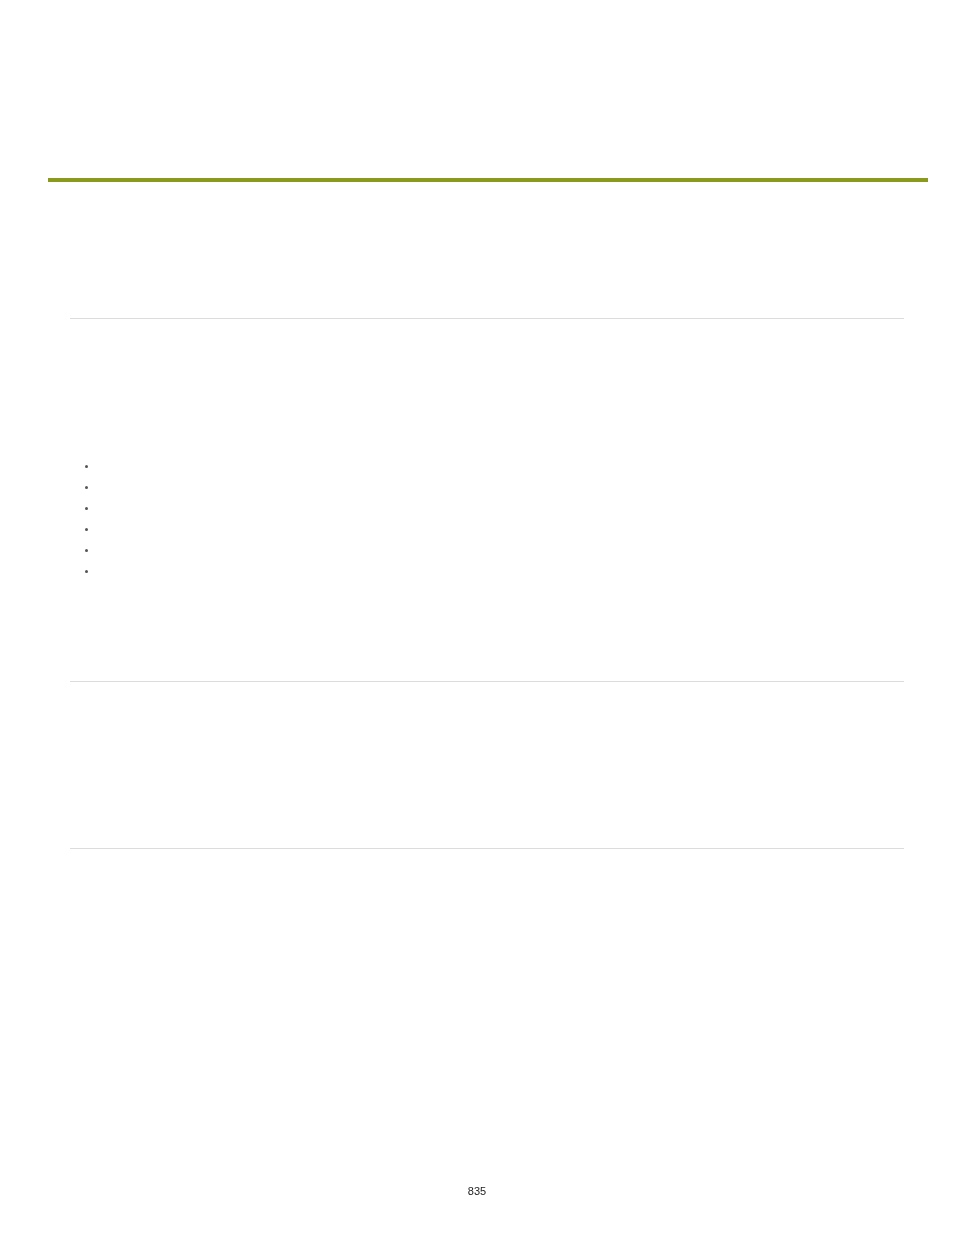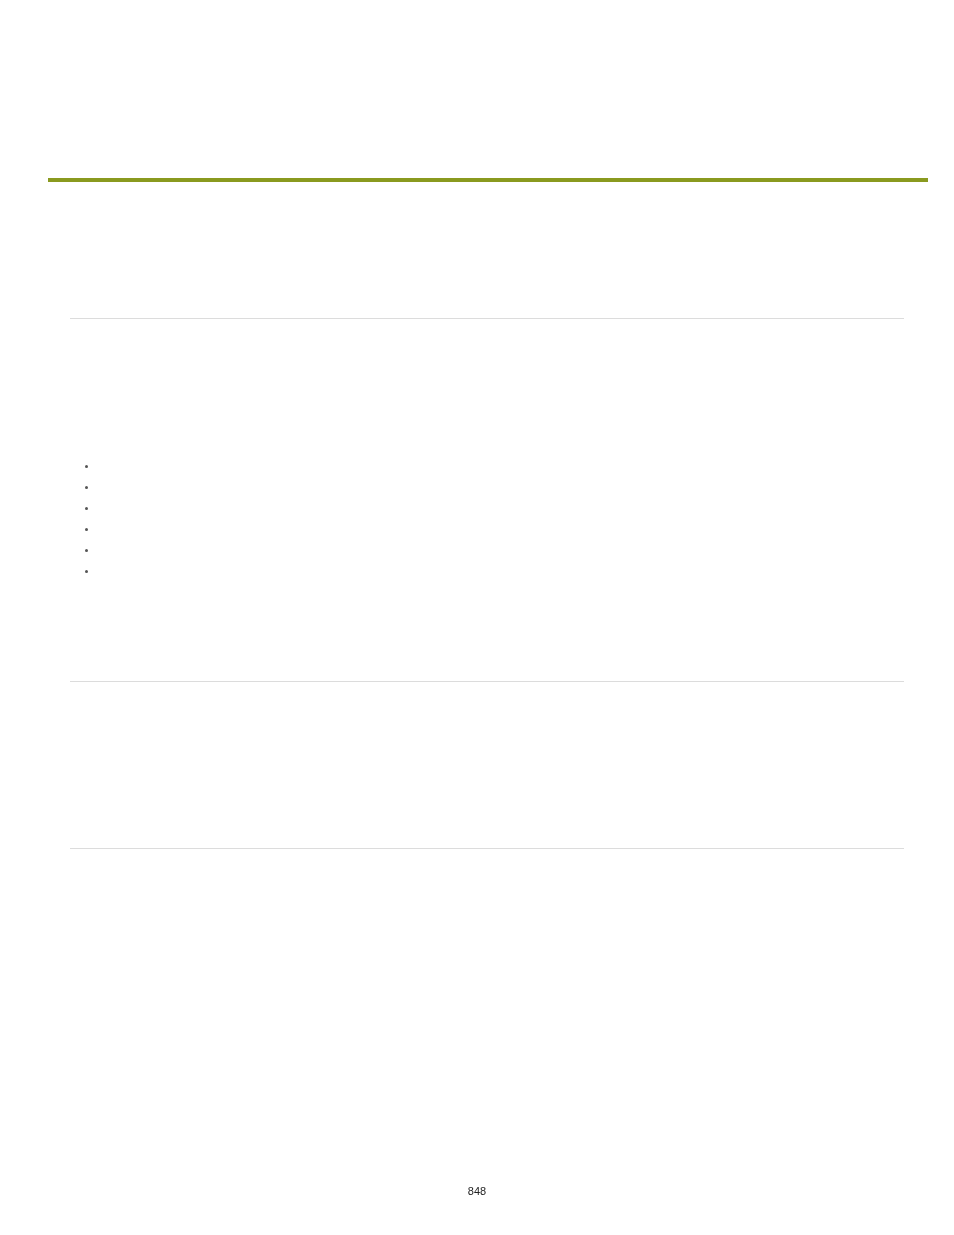--- a/index.html
+++ b/index.html
@@ -68,13 +68,13 @@
     <li></li>
     <li></li>
     <li></li>
     <li></li>
   </ul>
 
   <div class="thin-rule r2"></div>
   <div class="thin-rule r3"></div>
 </div>
 
-<div class="page-num">848</div>
+<div class="page-num">835</div>
 
 </body></html>

